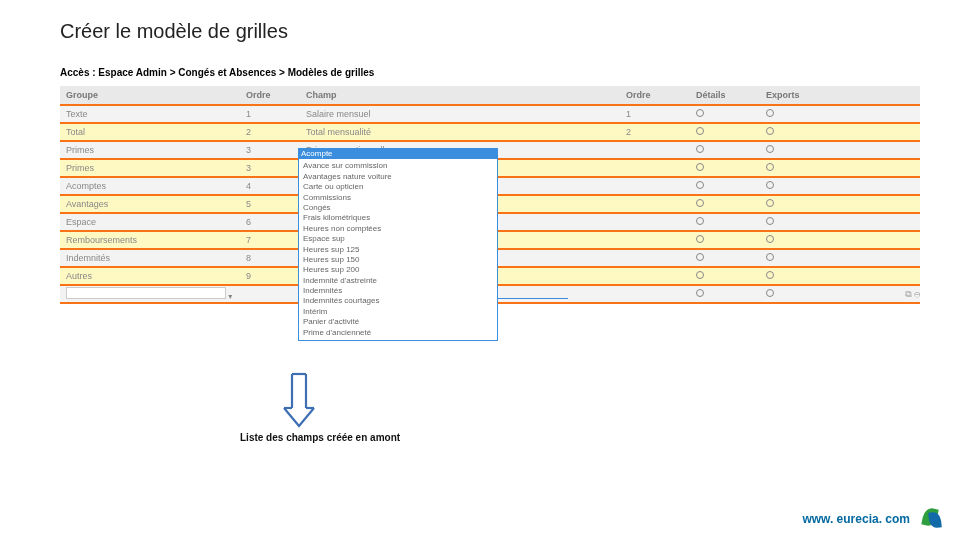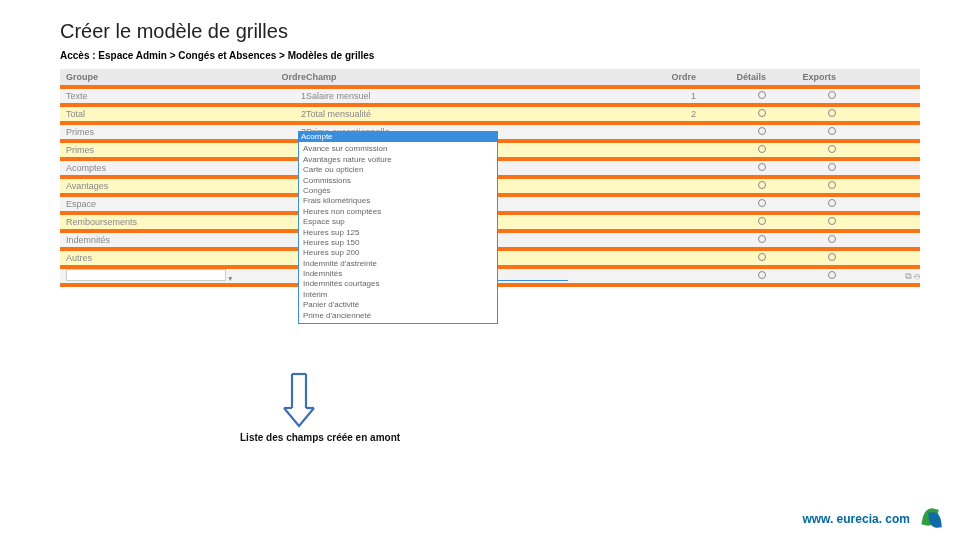--- a/index.html
+++ b/index.html
@@ -17,49 +17,49 @@
     font-size: 36px;
     font-weight: 700;
     line-height: 1.05;
     letter-spacing: -0.5px;
     margin-bottom: 2px;
   }
   .subtitle {
     color: #222;
     font-size: 20px;
     font-weight: 400;
-    margin-bottom: 7px;
+    margin-bottom: 24px;
   }
   .access {
     color: #000000;
     font-size: 10px;
     font-weight: 700;
     margin-bottom: 8px;
   }
 
   
   .shot {
     width: 860px;
     font-size: 9px;
     color: #888;
     position: relative;
   }
   .hdr-row, .row {
     display: grid;
     grid-template-columns: 180px 60px 320px 70px 70px 70px 90px;
     align-items: center;
     background: #f3f3f3;
-    border-bottom: 4px solid #f97316;
+    border-bottom: 2px solid #f97316;
     height: 18px;
     padding-left: 6px;
   }
   .hdr-row { background: #e9e9e9; height: 20px; font-weight:600; color:#777; }
   .row-alt { background: #fef9c3; }
   .cell { white-space: nowrap; overflow: hidden; }
-  .cell.center { text-align: right; }
+  .cell.center { text-align: left; }
   .hl { background:#3b8dde; color:#fff; padding:1px 3px; }
   .dropdown-float {
     position:absolute;
     top: 62px;
     left: 238px;
     width: 200px;
     background:#fff;
     border:1px solid #3b8dde;
     padding:2px 4px;
     z-index:5;

